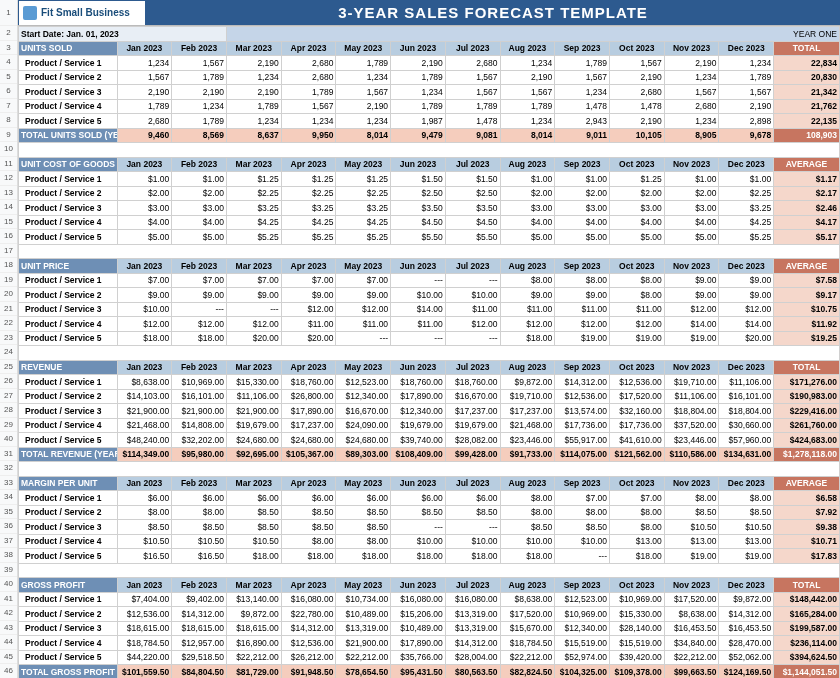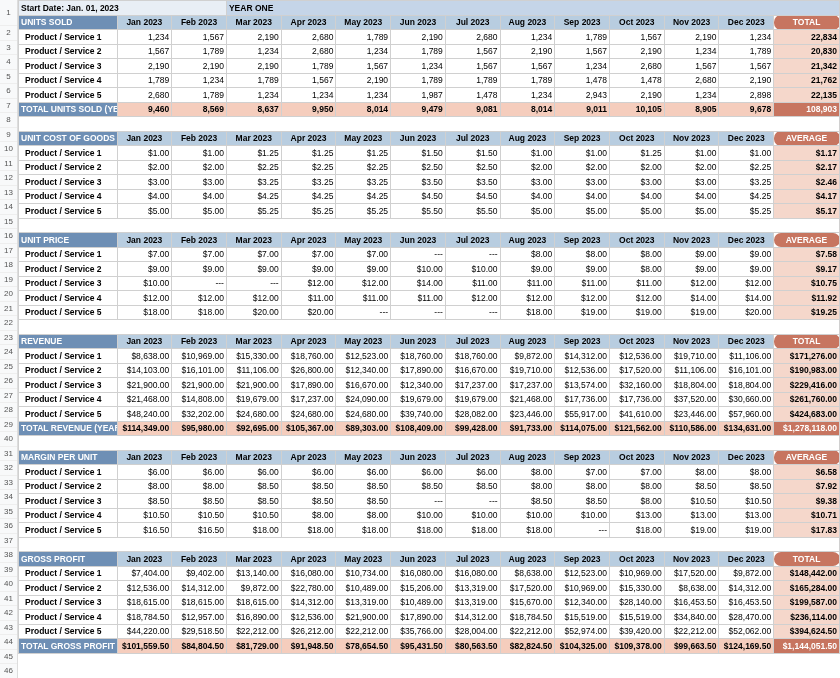--- a/index.html
+++ b/index.html
@@ -72,21 +72,21 @@
     padding: 0 2px;
     white-space: nowrap;
     overflow: hidden;
     font-size: 8.5px;
     text-align: right;
     vertical-align: middle;
   }
   td.label { text-align: left; font-weight: bold; }
   .section-header td { background: #b8cde0; font-weight: bold; }
   .section-header td.label { background: #6e8fb5; color: #fff; margin-top: 12px; }
-  .section-header td.total-col { background: #c77560; color: #fff; text-align: center; border-radius: 7px; }
+  .section-header td.total-col { background: #c77560; color: #fff; text-align: center; }
   .section-header td.month { text-align: center; }
   .total-row td { background: #f5cdbd; font-weight: bold; }
   .total-row td.label { background: #6e8fb5; color: #fff; }
   .total-row td.total-col { background: #c77560; color: #fff; margin-top: 16px; }
   .data-row td.label { text-align: left; padding-left: 6px; }
   .data-row td.total-col { background: #f5d7cb; font-weight: bold; }
   .spacer td { background: #fff; border-left: 1px solid #d0d0d0; border-right: 1px solid #d0d0d0; border-top: none; border-bottom: none; }
   col.c-label { width: 90px; }
   col.c-month { width: 50px; }
   col.c-total { width: 60px; }
@@ -137,41 +137,48 @@
       <div>39</div>
       <div>40</div>
       <div>41</div>
       <div>42</div>
       <div>43</div>
       <div>44</div>
       <div>45</div>
       <div>46</div>
     </div>
   <div class="content">
+    <div class="banner">
+      <div class="logo">
+        <div class="logo-icon"></div>
+        <span>Fit Small Business</span>
+      </div>
+      <div class="title">3-YEAR SALES FORECAST TEMPLATE</div>
+    </div>
     <table>
       <colgroup>
         <col class="c-label">
           <col class="c-month">
           <col class="c-month">
           <col class="c-month">
           <col class="c-month">
           <col class="c-month">
           <col class="c-month">
           <col class="c-month">
           <col class="c-month">
           <col class="c-month">
           <col class="c-month">
           <col class="c-month">
           <col class="c-month">
           <col class="c-total">
       </colgroup>
       <tbody id="tbody">
           <tr class="">
             <td class="label" colspan="3" style="background: rgb(232, 238, 245); font-weight: bold;">Start Date: Jan. 01, 2023</td>
-            <td colspan="11" style="background: rgb(197, 213, 232); font-weight: bold; text-align: left;">YEAR ONE</td>
+            <td colspan="11" style="background: rgb(197, 213, 232); font-weight: normal; text-align: right;">YEAR ONE</td>
           </tr>
           <tr class="section-header">
             <td class="label">UNITS SOLD</td>
             <td class="month">Jan 2023</td>
             <td class="month">Feb 2023</td>
             <td class="month">Mar 2023</td>
             <td class="month">Apr 2023</td>
             <td class="month">May 2023</td>
             <td class="month">Jun 2023</td>
             <td class="month">Jul 2023</td>

